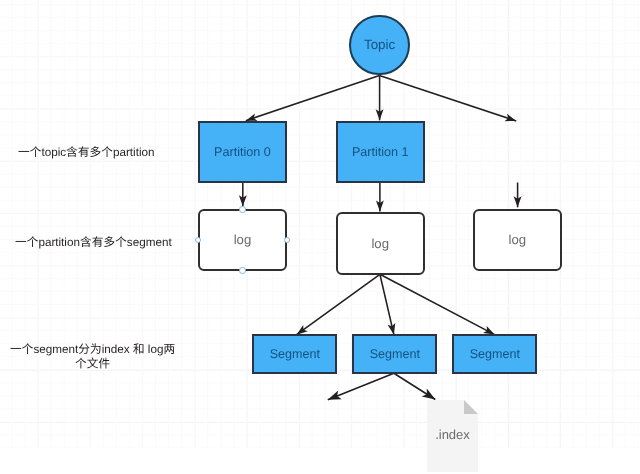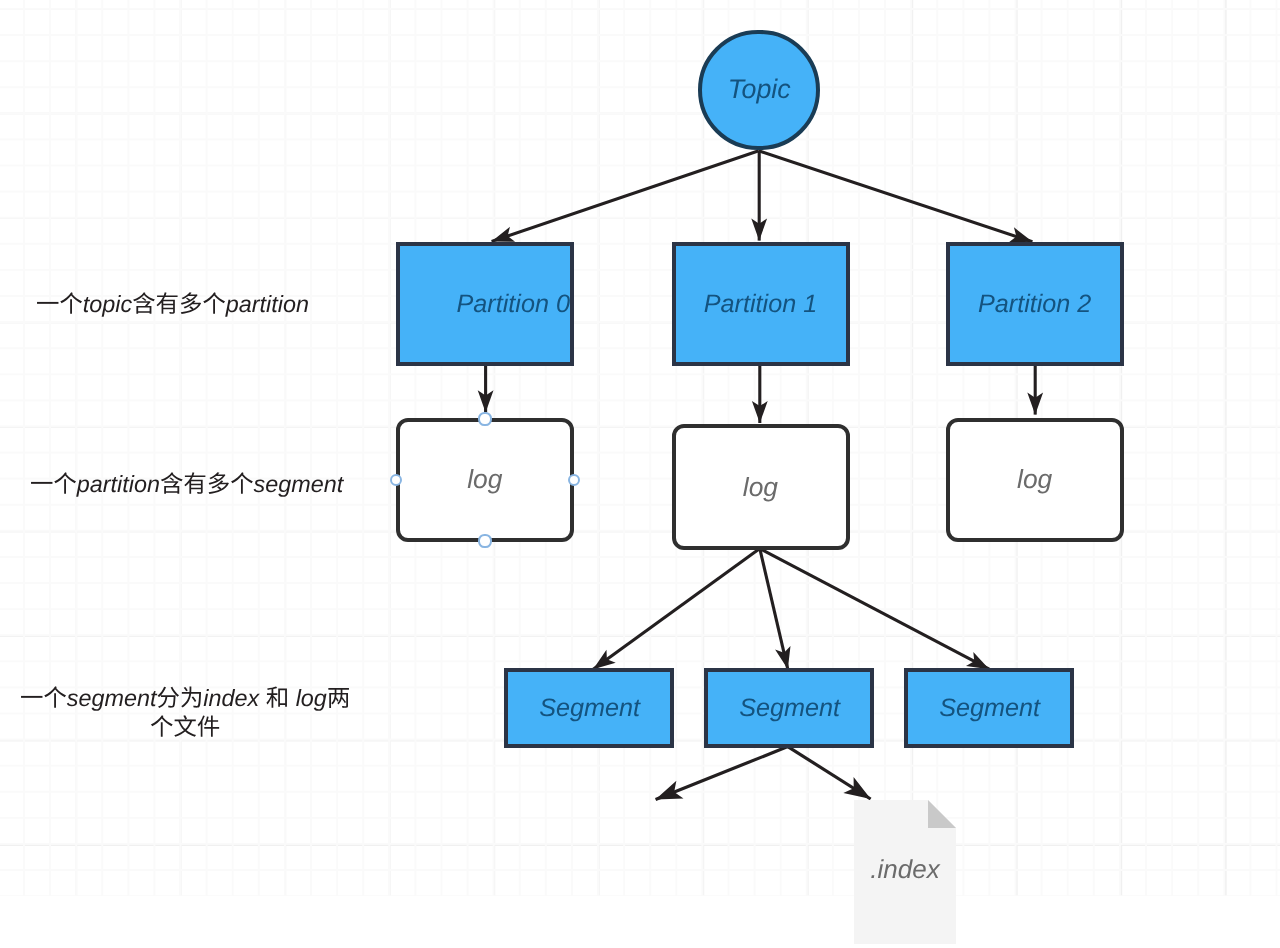--- a/index.html
+++ b/index.html
@@ -25,21 +25,20 @@
       linear-gradient(to right, #fafafa 1px, transparent 1px),
       linear-gradient(to bottom, #fafafa 1px, transparent 1px),
       linear-gradient(to right, #f0f0f0 1px, transparent 1px),
       linear-gradient(to bottom, #f0f0f0 1px, transparent 1px);
     background-size:
       13.06px 13.06px,
       13.06px 13.06px,
       52.25px 52.25px,
       52.25px 52.25px;
     background-position: 37.6px 4px, 37.6px 4px, 37.6px 4px, 37.6px 4px;
-    font-style: italic;
   }
   svg.edges {
     position: absolute;
     left: 0; top: 0;
     width: 640px; height: 474px;
     overflow: visible;
   }
   .node { position: absolute; box-sizing: border-box; }
   .blue-box {
     background: #45b2f8;
@@ -125,28 +124,25 @@
     <g stroke="#231f20" stroke-width="1.6" fill="none" marker-end="url(#ahbig)">
       <line x1="393.9" y1="373.3" x2="327.8" y2="399.7"></line>
       <line x1="393.9" y1="373.3" x2="435.3" y2="399.5"></line>
     </g>
   </svg>
 
   <div class="node topic-circle" style="left:349.4px; top:14.5px; width:60.4px; height:60.4px;">
     <span>Topic</span>
   </div>
 
-  <div class="node blue-box" style="left:197.9px; top:120.9px; width:89.1px; height:62.4px;justify-content:flex-end;">
+  <div class="node blue-box" style="left:197.9px; top:120.9px; width:89.1px; height:62.4px;">
     <span>Partition 0</span>
   </div>
   <div class="node blue-box" style="left:335.7px; top:120.9px; width:89.1px; height:62.4px;">
     <span>Partition 1</span>
-  </div>
-  <div class="node blue-box" style="left:472.8px; top:120.9px; width:89.1px; height:62.4px;">
-    <span>Partition 2</span>
   </div>
 
   <div class="node white-box selected" style="left:197.9px; top:208.7px; width:89.1px; height:62.6px;">
     <span>log</span>
   </div>
   <div class="node white-box" style="left:335.7px; top:211.9px; width:89.1px; height:62.9px;">
     <span>log</span>
   </div>
   <div class="node white-box" style="left:472.8px; top:208.7px; width:89.1px; height:62.6px;">
     <span>log</span>

